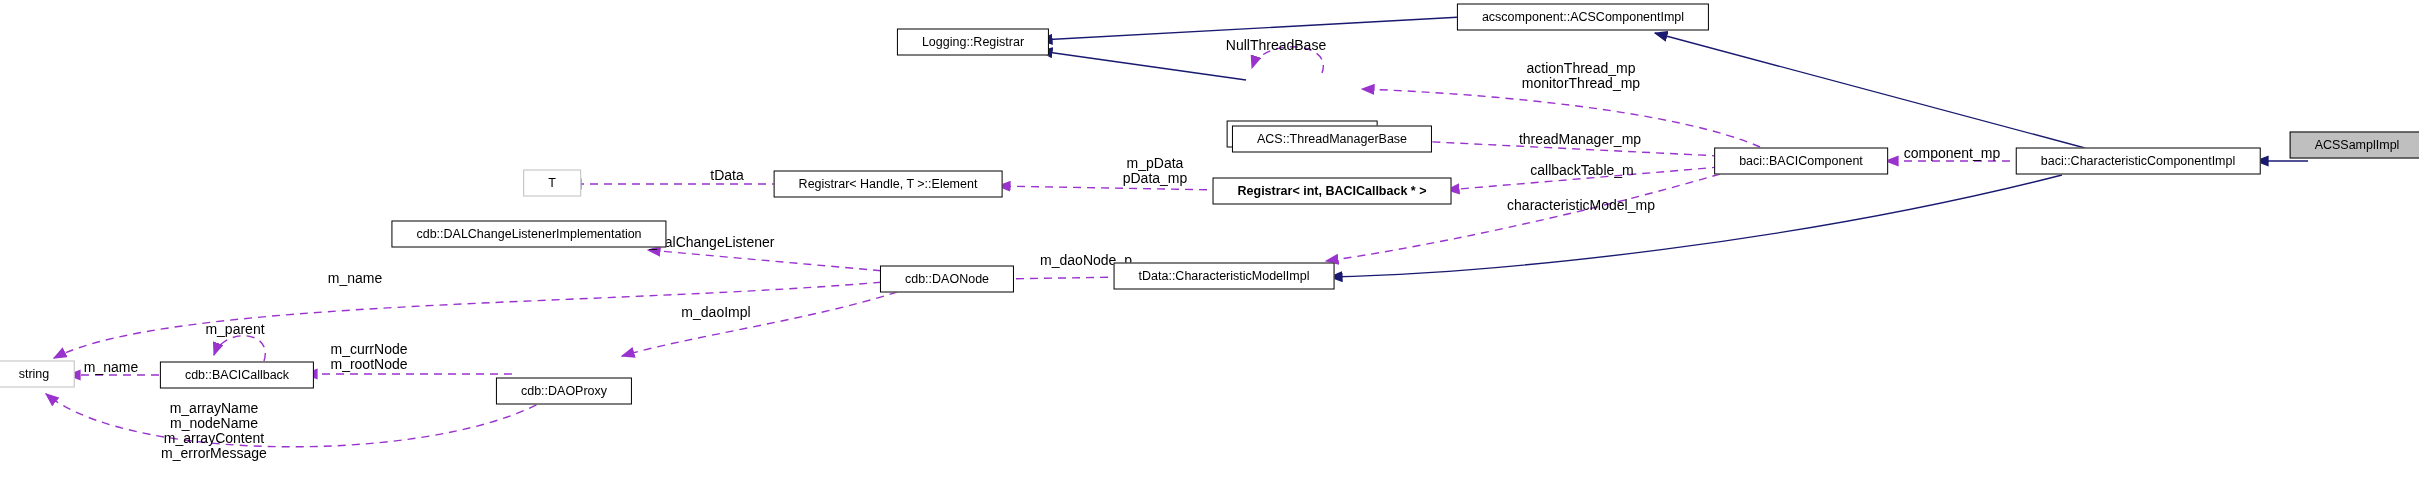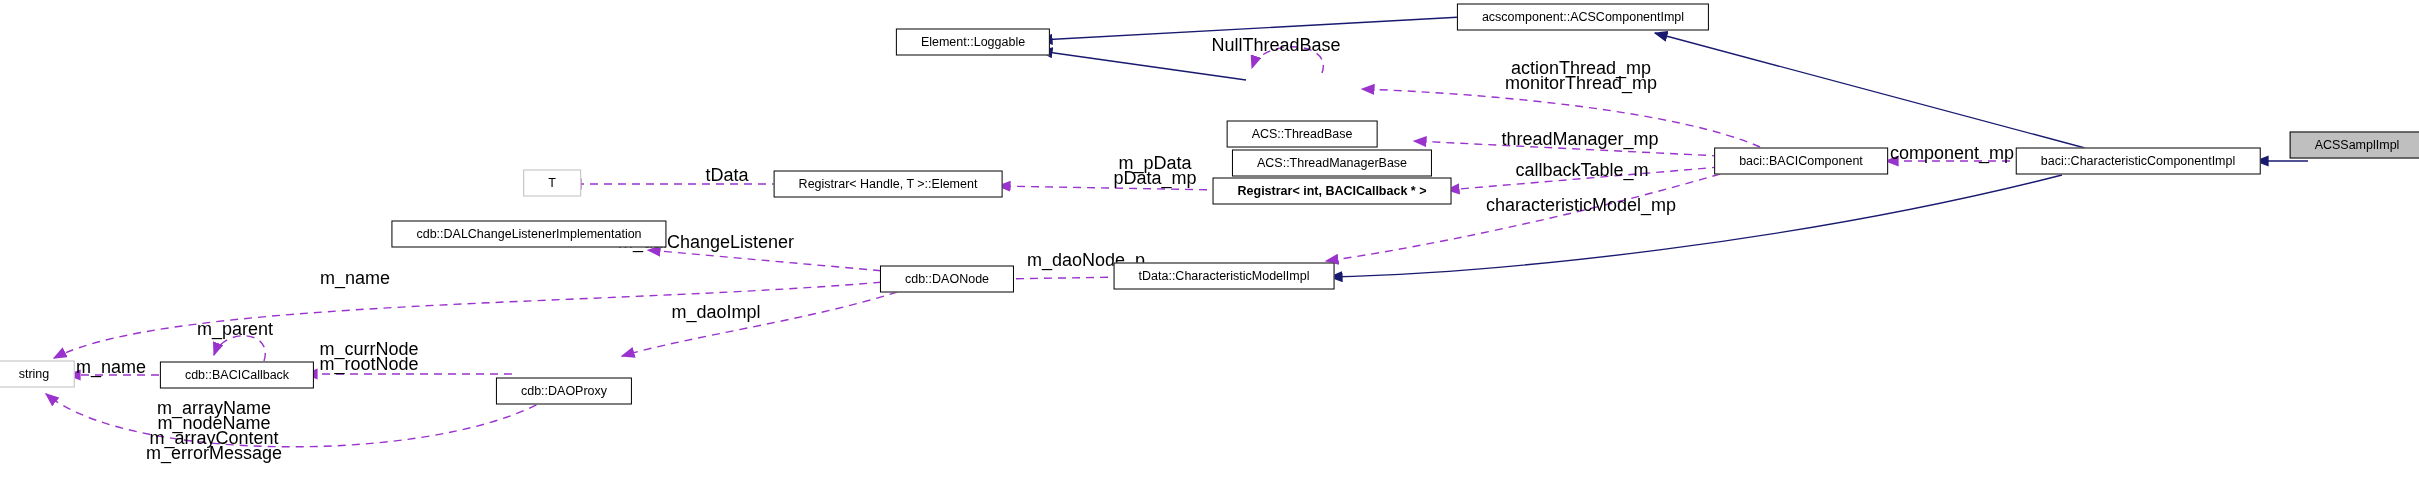--- a/index.html
+++ b/index.html
@@ -38,21 +38,21 @@
     line-height: 15px;
     padding: 5px 24px;
     white-space: nowrap;
     text-align: right;
   }
   .node.param, .node.external { border-color: var(--c-ext-border, #BEBEBE); }
   .node.selected { background: var(--c-sel-fill, #BFBFBF); }
   .edge-label {
     position: absolute;
     transform: translate(-50%, -50%);
-    font-size: 18px;
+    font-size: 14px;
     line-height: 15px;
     color: var(--c-text, #000);
     text-align: center;
     white-space: nowrap;
   }
 </style>
 </head>
 <body>
 
 <div class="canvas">
@@ -135,24 +135,24 @@
       </div>
       <div class="edge-label" style="left: 111px; top: 367px;">
         <div>m_name</div>
       </div>
       <div class="edge-label" style="left: 190px; top: 431px; margin-left: 24px;">
         <div>m_arrayName</div>
         <div>m_nodeName</div>
         <div>m_arrayContent</div>
         <div>m_errorMessage</div>
       </div>
-      <div class="node class" style="left: 973px; top: 42px;">Element::Loggable</div>
+      <div class="node class" style="left: 973px; top: 42px;">Logging::Registrar</div>
       <div class="node class" style="left: 1583px; top: 17px;">acscomponent::ACSComponentImpl</div>
       <div class="node class" style="left: 1302px; top: 88px; margin-top: 46px;">ACS::ThreadBase</div>
-      <div class="node class" style="left: 1332px; top: 139px; margin-top: 24px;">ACS::ThreadManagerBase</div>
+      <div class="node class" style="left: 1332px; top: 139px;">ACS::ThreadManagerBase</div>
       <div class="node class" style="left: 1332px; top: 191px; font-weight: bold;">Registrar&lt; int, BACICallback * &gt;</div>
       <div class="node param" style="left: 552px; top: 183px;">T</div>
       <div class="node class" style="left: 888px; top: 184px;">Registrar&lt; Handle, T &gt;::Element</div>
       <div class="node class" style="left: 529px; top: 234px;">cdb::DALChangeListenerImplementation</div>
       <div class="node class" style="left: 947px; top: 279px;">cdb::DAONode</div>
       <div class="node class" style="left: 1224px; top: 276px;">tData::CharacteristicModelImpl</div>
       <div class="node class" style="left: 1801px; top: 161px;">baci::BACIComponent</div>
       <div class="node class" style="left: 2138px; top: 161px;">baci::CharacteristicComponentImpl</div>
       <div class="node selected" style="left: 2357px; top: 145px;">ACSSamplImpl</div>
       <div class="node external" style="left: 34px; top: 374px;">string</div>

